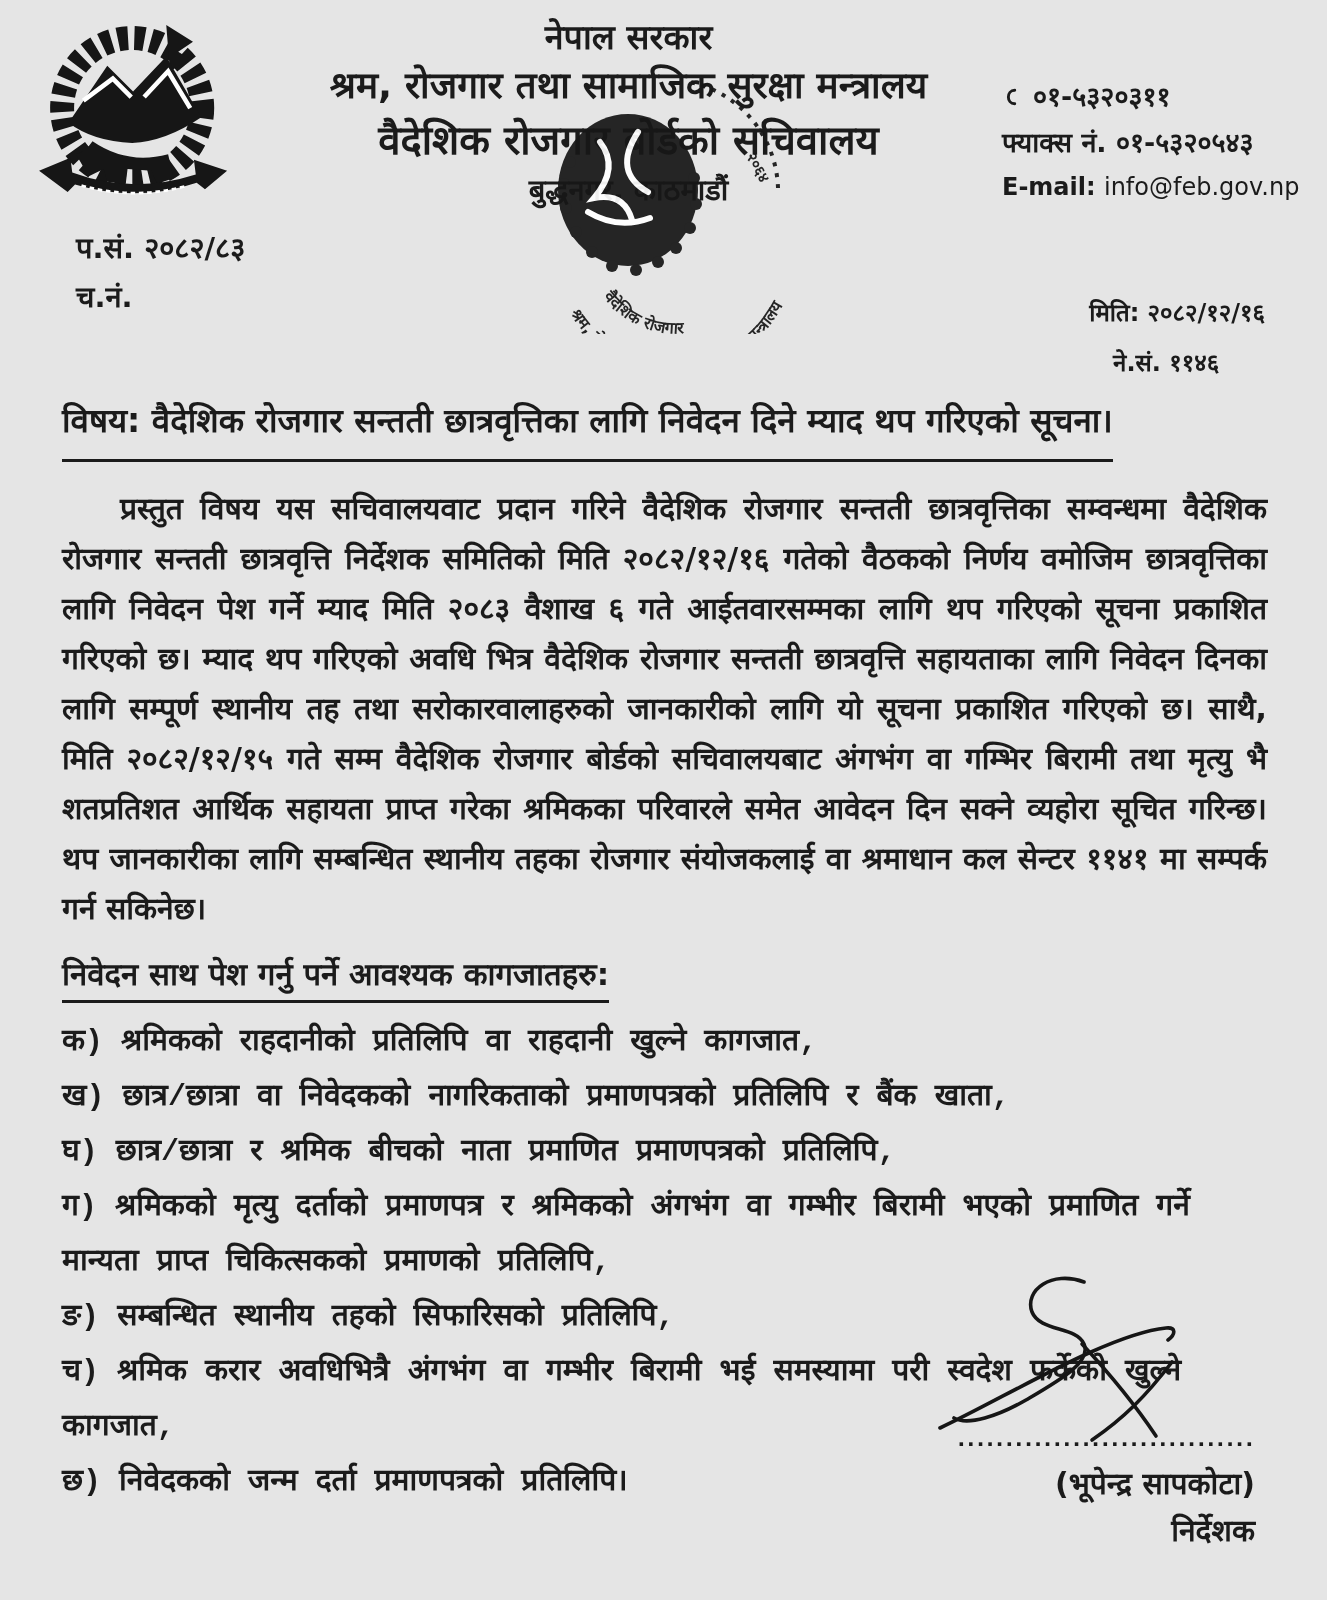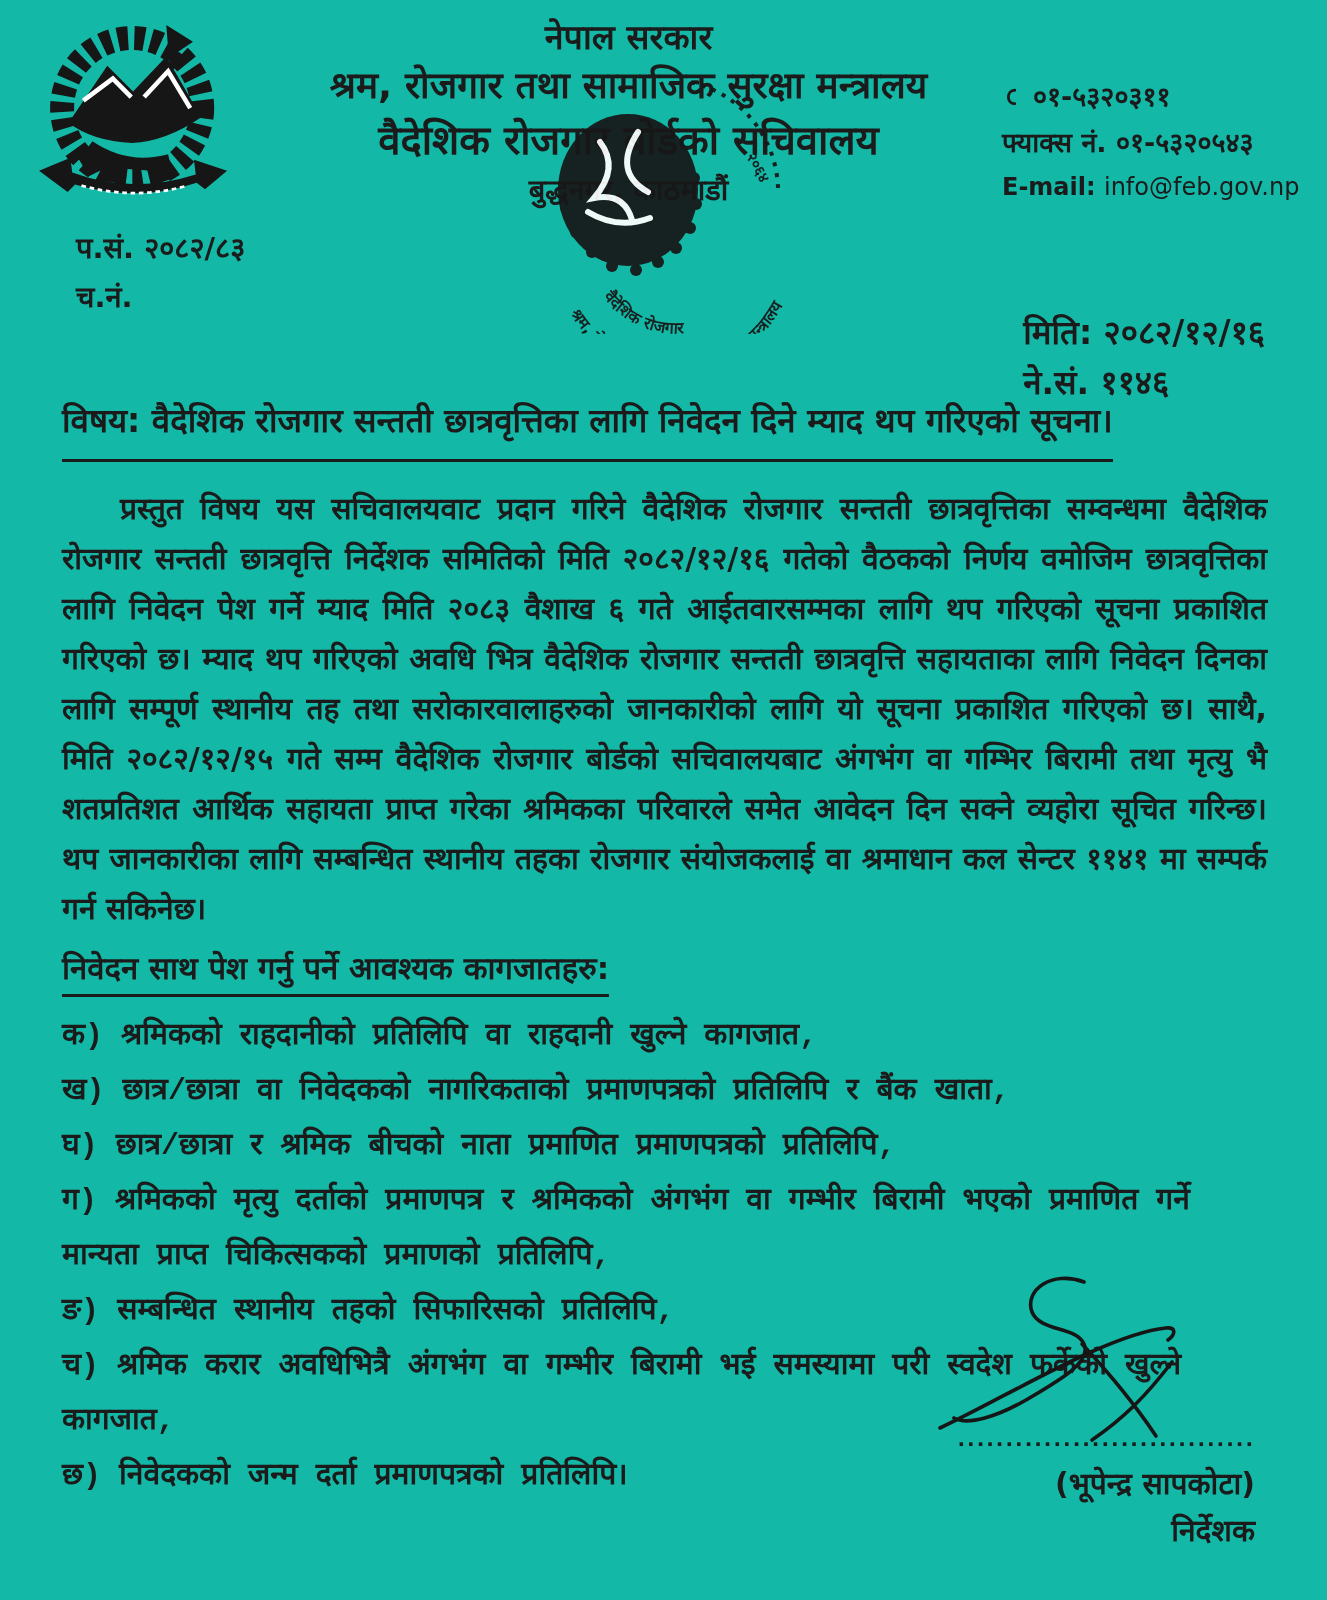--- a/index.html
+++ b/index.html
@@ -1,47 +1,47 @@
 <!DOCTYPE html>
 <html><head>
 <meta charset="utf-8">
 <style>
   * { margin:0; padding:0; box-sizing:border-box; }
   html,body { background:#8a8a8a; }
   .page {
     position:relative; width:1327px; height:1600px; margin:0 auto;
-    background:#14b8a6; color:#1b1b1b; overflow:hidden;
+    background:#e5e5e5; color:#1b1b1b; overflow:hidden;
     font-family:"DejaVu Sans", sans-serif; font-weight:bold;
   }
   
   .emblem { position:absolute; left:28px; top:10px; width:212px; height:198px; }
   .head-center { position:absolute; left:250px; right:320px; top:14px; text-align:center; z-index:2; }
   .h-govt     { font-size:34px; line-height:46px; }
   .h-ministry { font-size:37px; line-height:52px; }
   .h-office   { font-size:40px; line-height:56px; }
   .h-address  { font-size:29px; line-height:44px; }
   .stamp { position:absolute; left:540px; top:72px; width:252px; height:262px; z-index:3; opacity:.93; }
   .contact { position:absolute; left:1002px; top:74px; width:300px; z-index:2; font-size:27px; }
   .contact .row { display:flex; align-items:center; gap:14px; line-height:46px; white-space:nowrap; }
   .phone-glyph { width:17px; height:20px; flex:0 0 auto; }
   .email-row { font-size:24px; line-height:42px; white-space:nowrap; }
   .email-val { font-weight:normal; }
   
   .refs { position:absolute; left:76px; top:224px; font-size:29px; line-height:49px; z-index:2; }
-  .dateline { position:absolute; right:62px; top:308px; text-align:left; font-size:33px; line-height:50px; }
+  .dateline { position:absolute; right:62px; top:288px; text-align:center; font-size:24px; line-height:50px; }
   .ns-line { padding-right:22px; }
   
   .content { position:absolute; left:62px; right:60px; top:398px; }
   .subject-wrap { margin-bottom:4px; }
   .subject { font-size:33px; line-height:46px; border-bottom:3px solid #1b1b1b; padding-bottom:19px; }
   .body-par {
     margin-top:40px; font-size:30px; line-height:50px;
     text-align:justify; text-indent:58px;
   }
-  .docs-heading-wrap { margin-top:12px; }
+  .docs-heading-wrap { margin-top:18px; }
   .docs-heading { display:inline-block; font-size:31px; line-height:44px; border-bottom:3px solid #1b1b1b; padding-bottom:4px; }
   .doc-list { margin-top:12px; list-style:none;font-family:Liberation Mono, monospace; }
   .doc-item { font-size:30px; line-height:55px; }
   .doc-label { padding-right:18px; }
   
   .sig-scribble { position:absolute; left:932px; top:1268px; width:268px; height:178px; z-index:2; }
   .sig-block { position:absolute; right:72px; top:1424px; display:flex; flex-direction:column; align-items:flex-end; text-align:right; }
   .sig-dots { font-size:20px; letter-spacing:2px; line-height:30px; }
   .sig-name { font-size:30px; line-height:48px; margin-top:6px; }
   .sig-title { font-size:30px; line-height:46px; }

